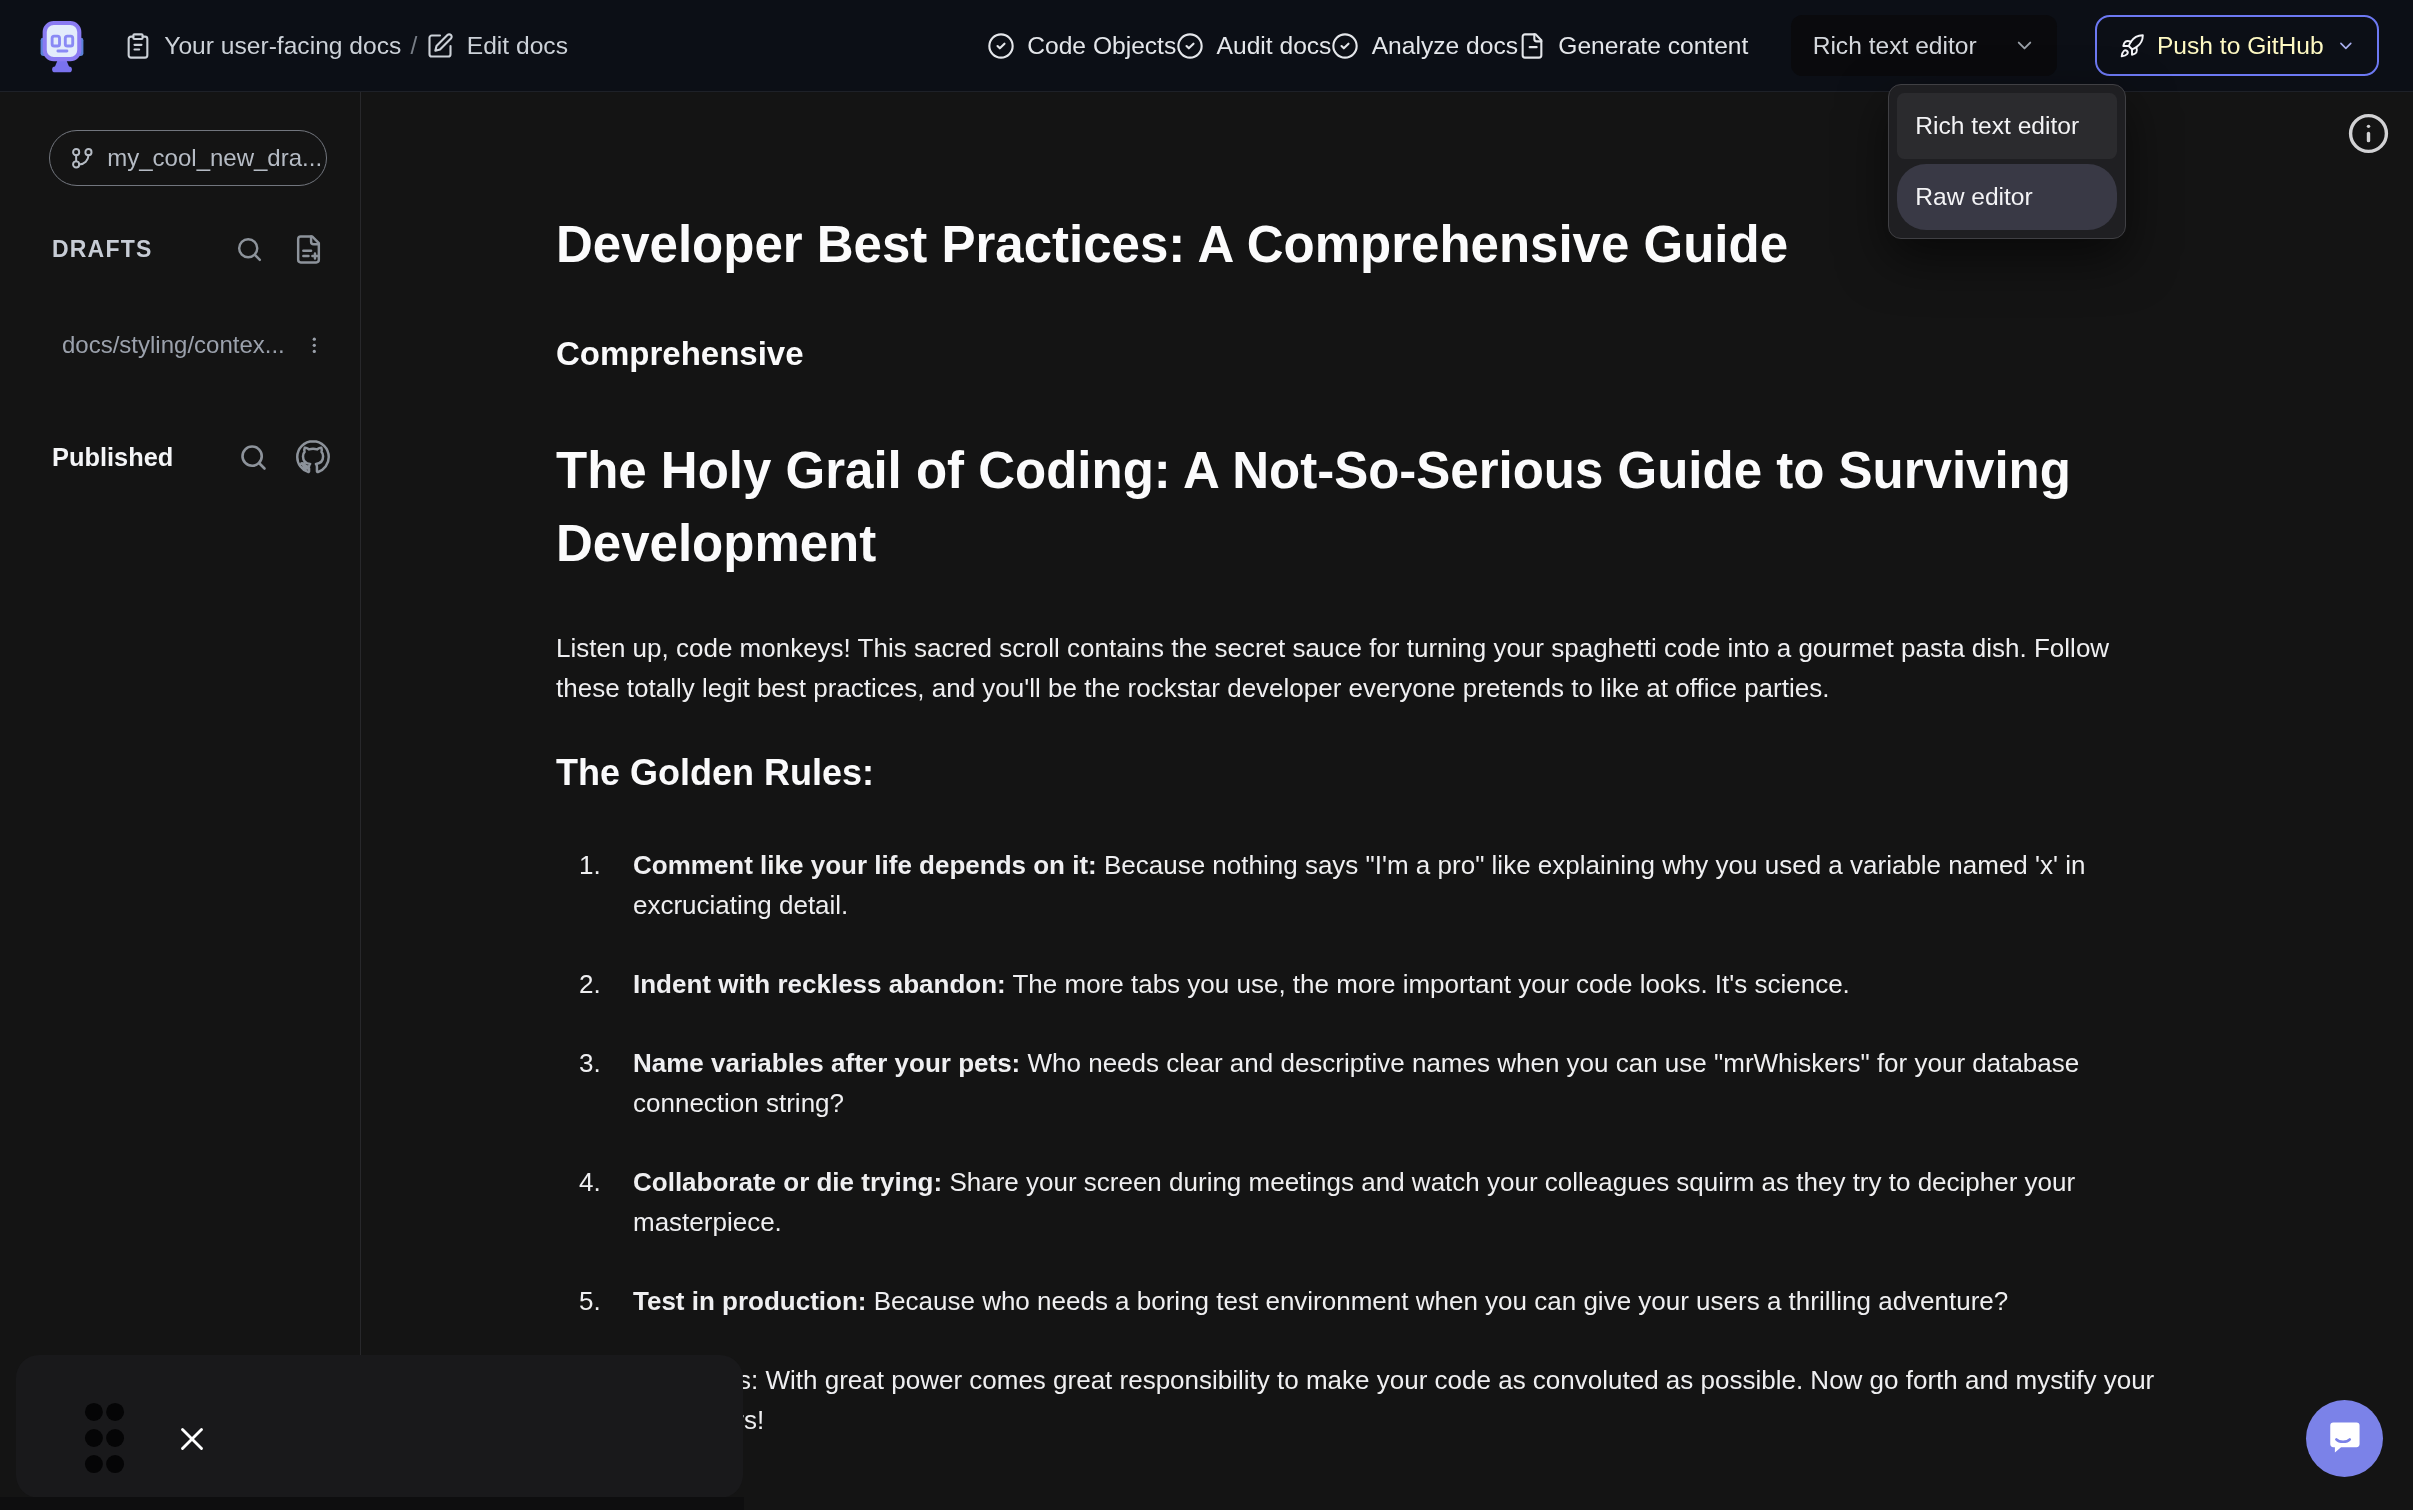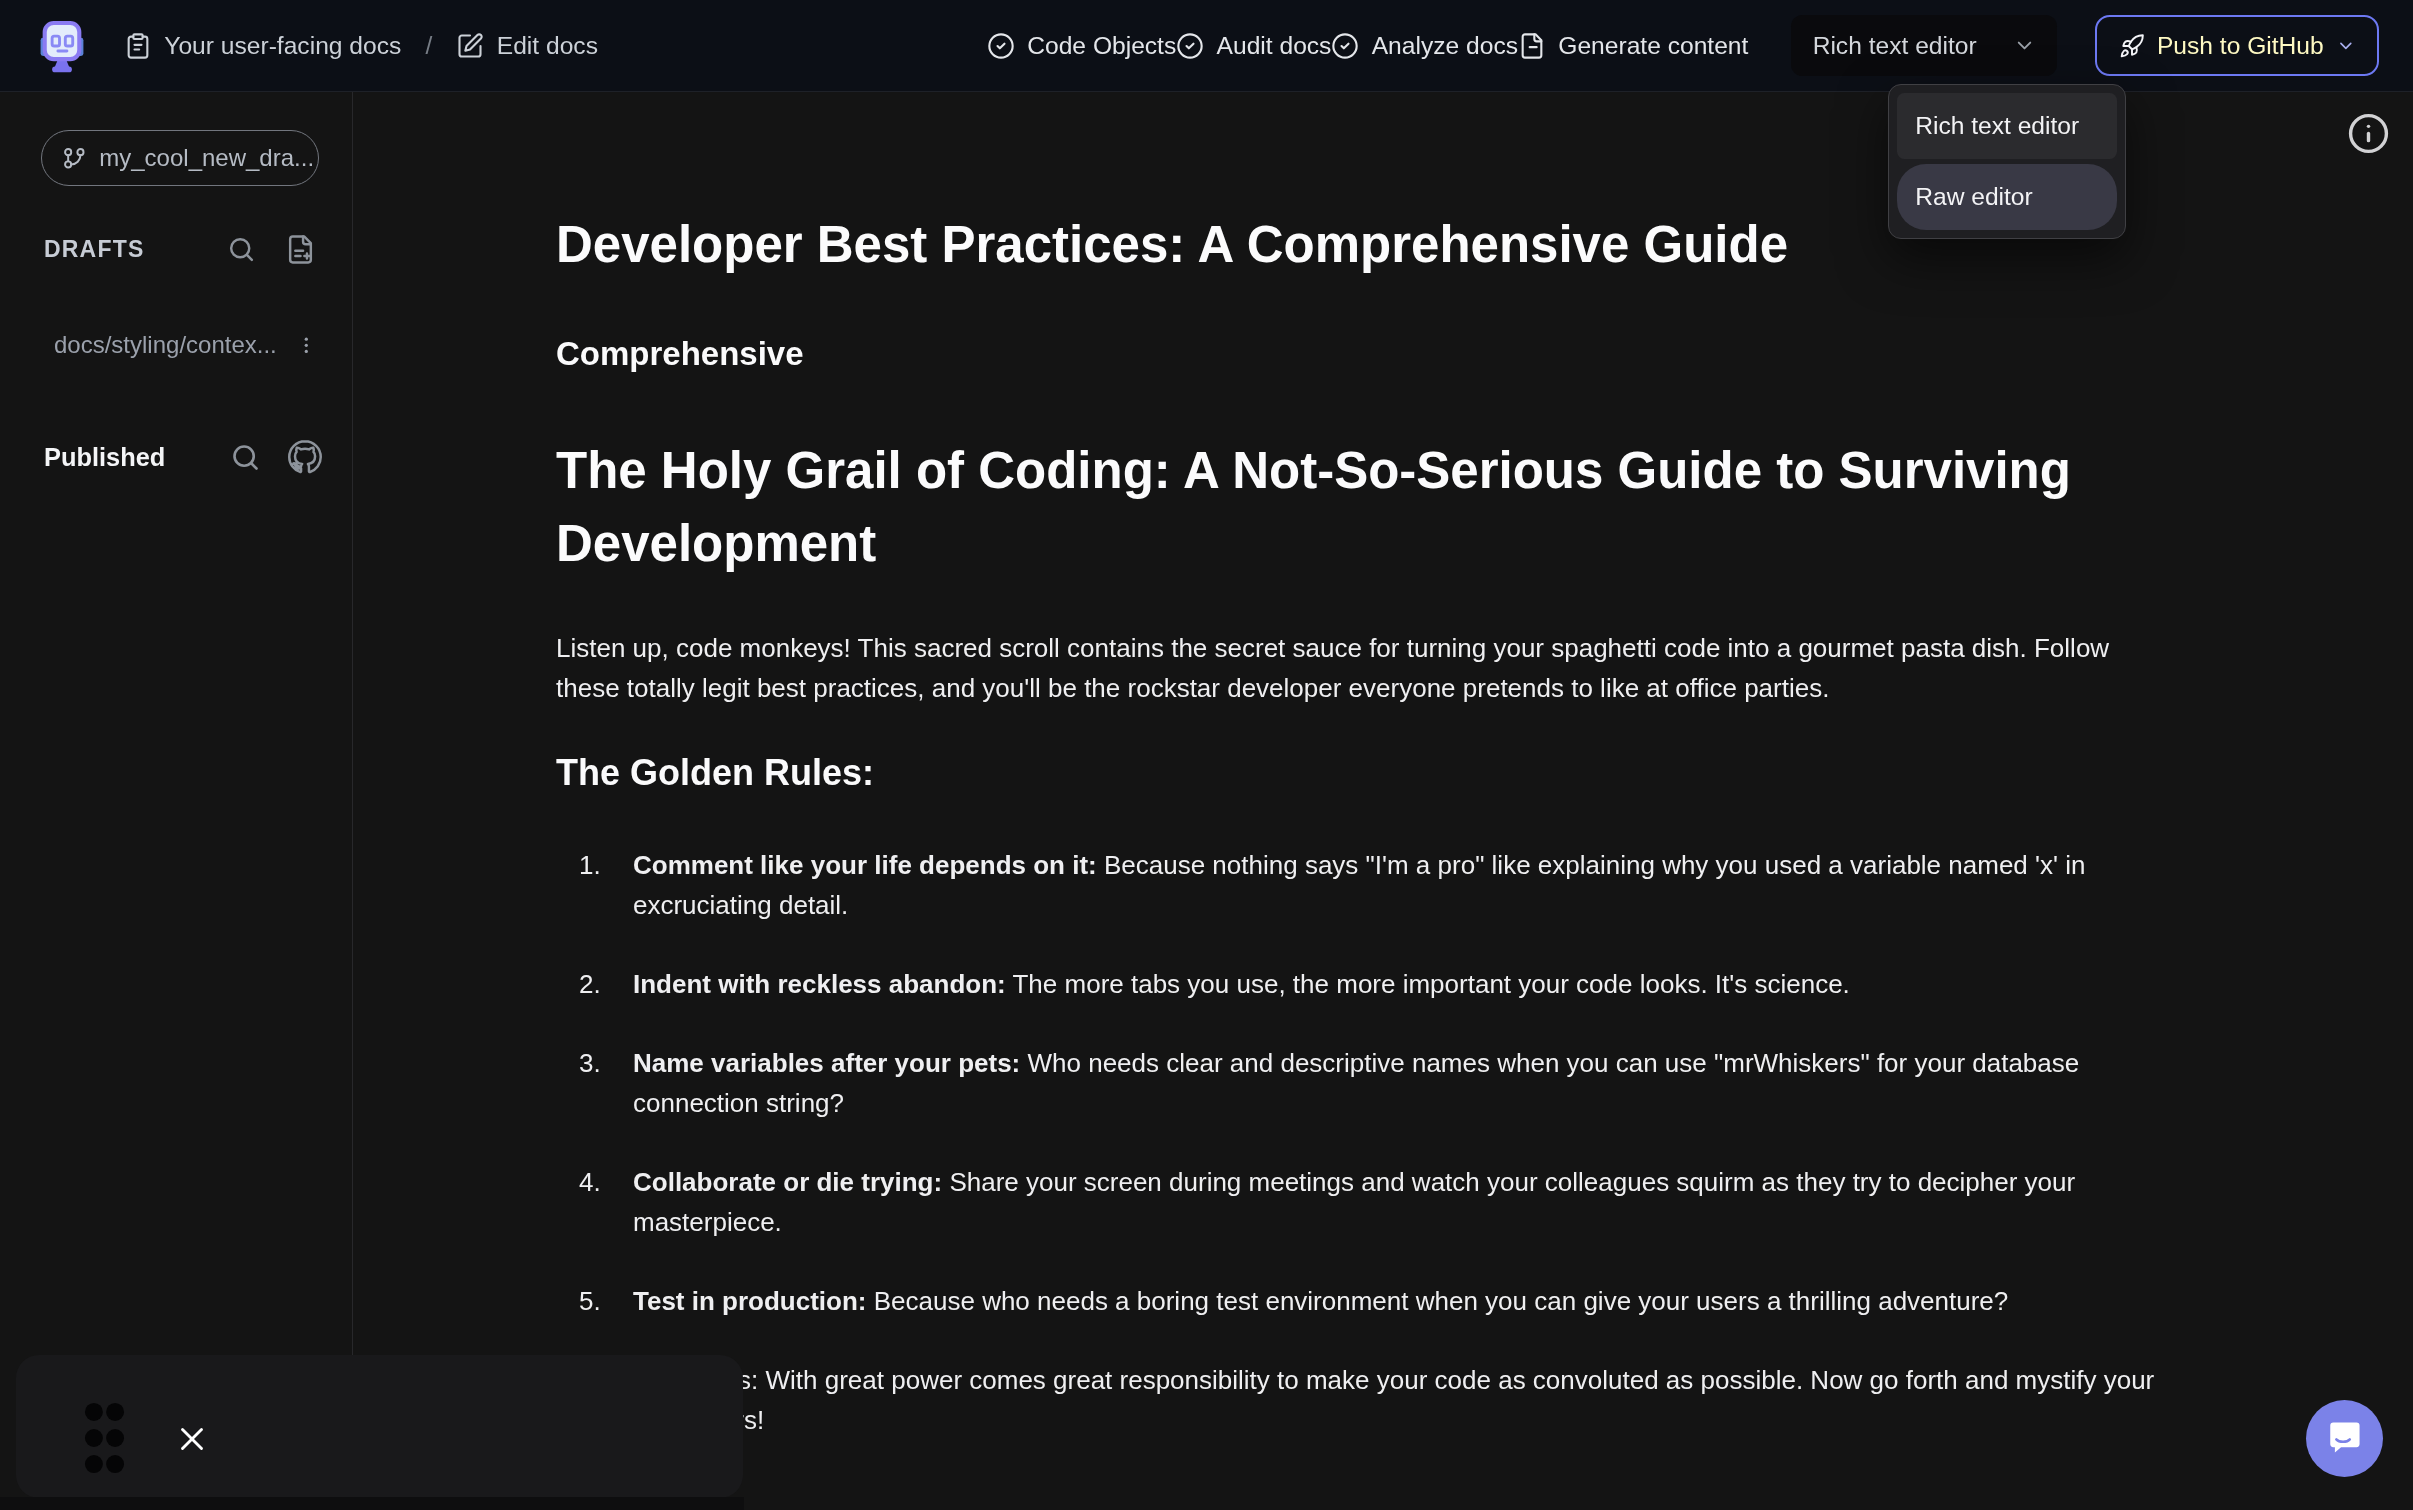--- a/index.html
+++ b/index.html
@@ -4,21 +4,21 @@
 <style>
   * { margin:0; padding:0; box-sizing:border-box; }
   html,body { width:2413px; height:1510px; background:#141414; overflow:hidden;
               font-family:"Liberation Sans","DejaVu Sans",sans-serif; }
   .stage { position:relative; width:2413px; height:1510px; background:#141414; overflow:hidden; }
 
   
   .topbar { position:absolute; top:0; left:0; right:0; height:92px; background:#0c0f16;
             border-bottom:0.8px solid #1e2128; display:flex; align-items:center; padding:0 34px; z-index:5; }
   .brand { width:56px; height:56px; margin-right:34px; flex:0 0 auto; }
-  .crumbs { display:flex; align-items:center; gap:16px; font-size:24.6px; color:#ccd1d8; white-space:nowrap; }
+  .crumbs { display:flex; align-items:center; gap:1px; font-size:24.6px; color:#ccd1d8; white-space:nowrap; }
   .crumb { display:flex; align-items:center; gap:12.3px; cursor:pointer; }
   .crumb-sep { color:#777d86; margin:0 8.2px; font-size:24.6px; }
   .spacer { flex:1; }
   .top-actions { display:flex; align-items:center; font-size:24.6px; color:#e4e6ea; margin-right:43px; white-space:nowrap; }
   .top-action { display:flex; align-items:center; gap:12.3px; cursor:pointer; }
   .icon { display:inline-flex; align-items:center; justify-content:center; }
   .icon svg { display:block; }
   .editor-select { width:266px; height:61px; background:#0a0a0d; border-radius:11.5px;
                    display:flex; align-items:center; justify-content:space-between;
                    padding:0 21.3px; font-size:24.6px; color:#d4d7dc; margin-right:38px; cursor:pointer; }
@@ -33,21 +33,21 @@
   .menu-item { height:66px; border-radius:7.4px; display:flex; align-items:center; padding:0 18px;
                font-size:24.6px; color:#f3f3f5; cursor:pointer; }
   .menu-item + .menu-item { margin-top:4.9px; }
   .menu-item.plain { background:#2b2b2e; }
   .menu-item.tinted { background:#393945;border-radius:29px; }
 
   
   .info-btn { position:absolute; left:2345px; top:110px; width:46px; height:46px; cursor:pointer; z-index:6; }
 
   
-  .sidebar { position:absolute; top:92px; left:8px; bottom:0; width:345px; background:#141414;
+  .sidebar { position:absolute; top:92px; left:16px; bottom:0; width:345px; background:#141414;
              border-right:1.6px solid #28282b; z-index:2; }
   .branch-pill { margin:38px 33px 0 33px; height:56px; border:1.6px solid #72767e; border-radius:29.6px;
                  display:flex; align-items:center; gap:13px; padding:0 19.7px; color:#b5bbc4;
                  font-size:24px; cursor:pointer; overflow:hidden; white-space:nowrap; }
   .side-row { display:flex; align-items:center; padding:0 36px; }
   .drafts-row { margin-top:48px; }
   .drafts-title { font-size:23px; font-weight:700; letter-spacing:1.2px; color:#c7ccd5; flex:1; }
   .side-icons { display:flex; align-items:center; gap:28px; color:#8d939b; }
   .side-icon-btn { cursor:pointer; color:#8d939b; }
   .draft-item { margin-top:66px; padding:0 33px 0 46px; display:flex; align-items:center;

